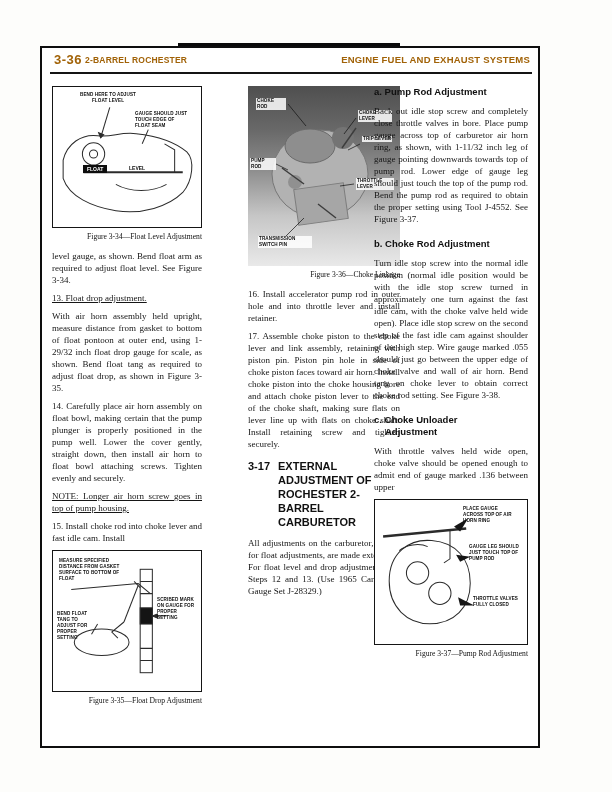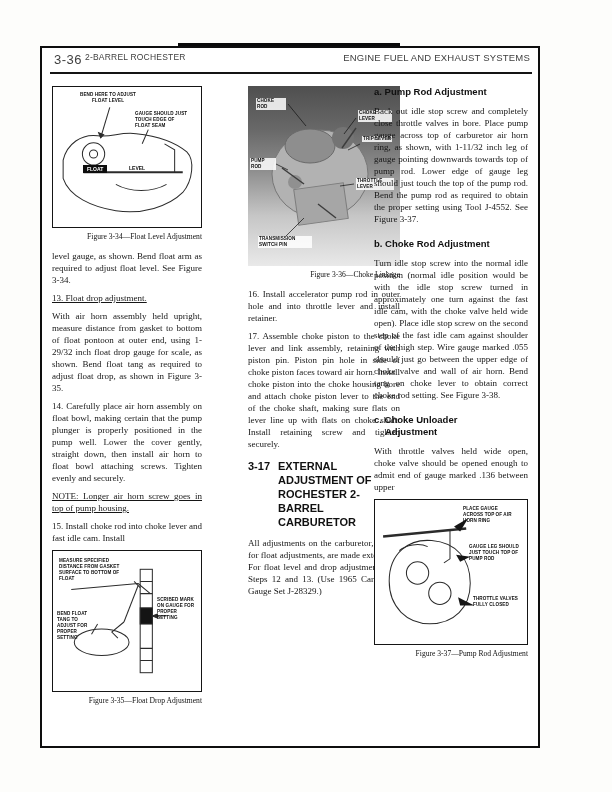--- a/index.html
+++ b/index.html
@@ -9,22 +9,22 @@
     font-family: "Liberation Serif", serif; color: #161616;
     -webkit-font-smoothing: antialiased;
   }
   .scanbar { position: absolute; left: 178px; top: 43px; width: 222px; height: 6px; background: #0a0a0a; }
   .frame {
     position: absolute; left: 40px; top: 46px; width: 500px; height: 702px;
     border: 2px solid #0e0e0e; background: #fff; overflow: hidden;
   }
   .hdr {
     position: absolute; left: 12px; right: 8px; top: 4px;
-    display: flex; align-items: flex-start;
-    font-family: "Liberation Sans", sans-serif; font-weight: normal; color: #404040;
+    display: flex; align-items: center;
+    font-family: "Liberation Sans", sans-serif; font-weight: bold; color: #a16207;
   }
   .pgnum { font-size: 13px; letter-spacing: .5px; }
   .ltitle { font-size: 8.5px; margin-left: 3px; letter-spacing: .2px; }
   .rtitle { font-size: 9.5px; margin-left: auto; letter-spacing: .2px; }
   .rule { position: absolute; left: 8px; right: 6px; top: 24px; height: 2px; background: #141414; }
   .col { position: absolute; top: 38px; bottom: 4px; }
   .col-left  { left: 10px;  width: 150px; }
   .col-mid   { left: 178px; width: 152px; margin-left: 28px; }
   .col-right { left: 332px; width: 154px; }
 

